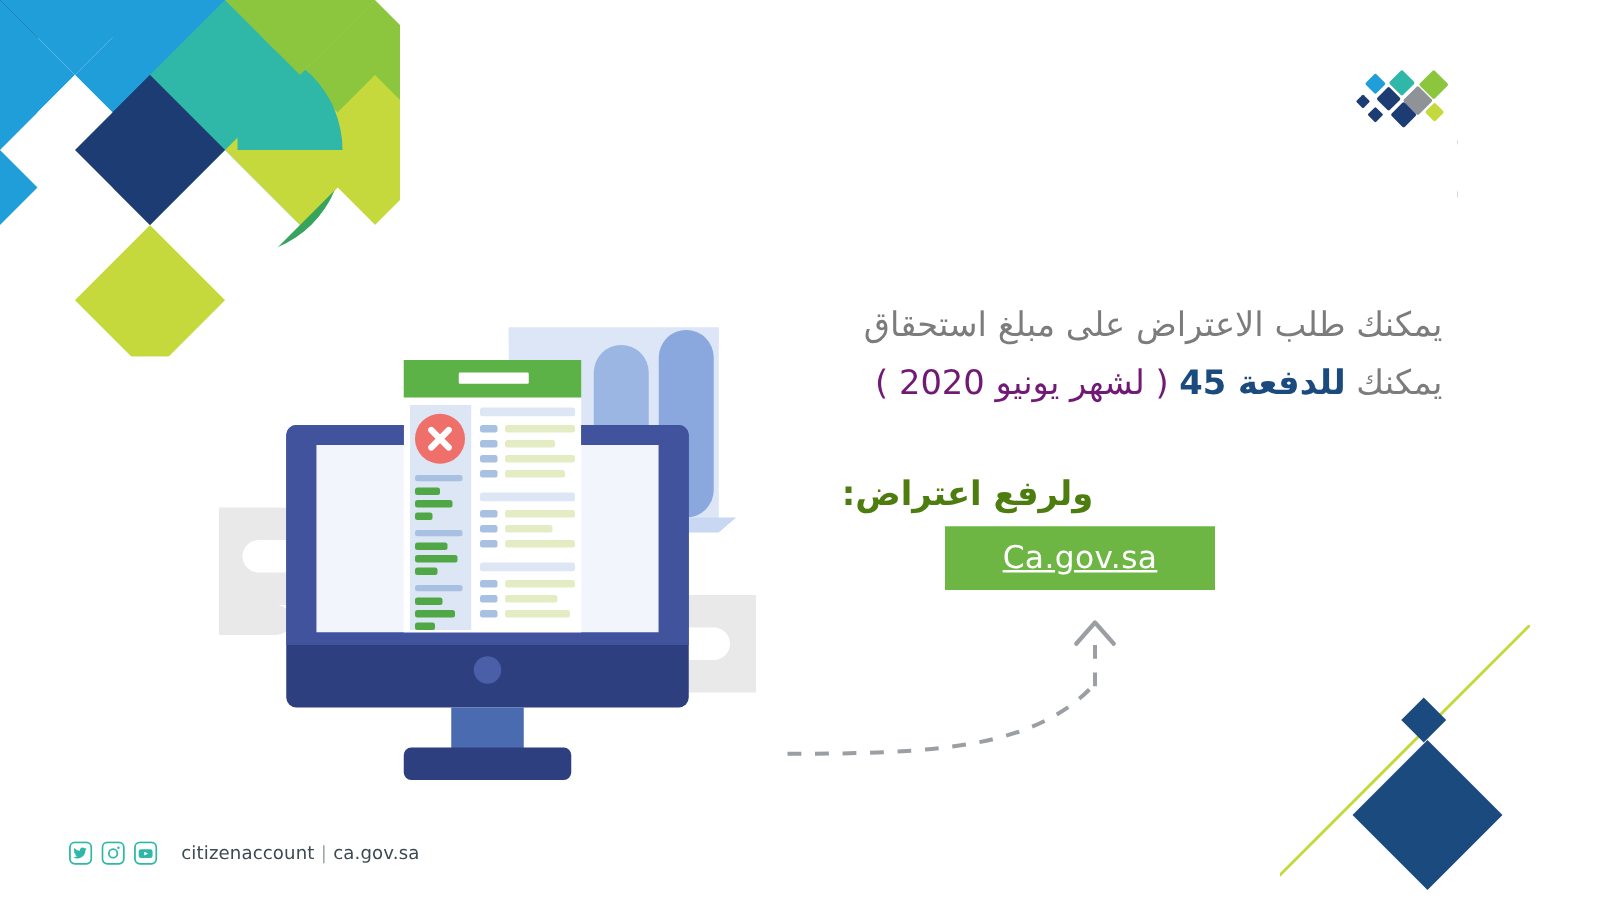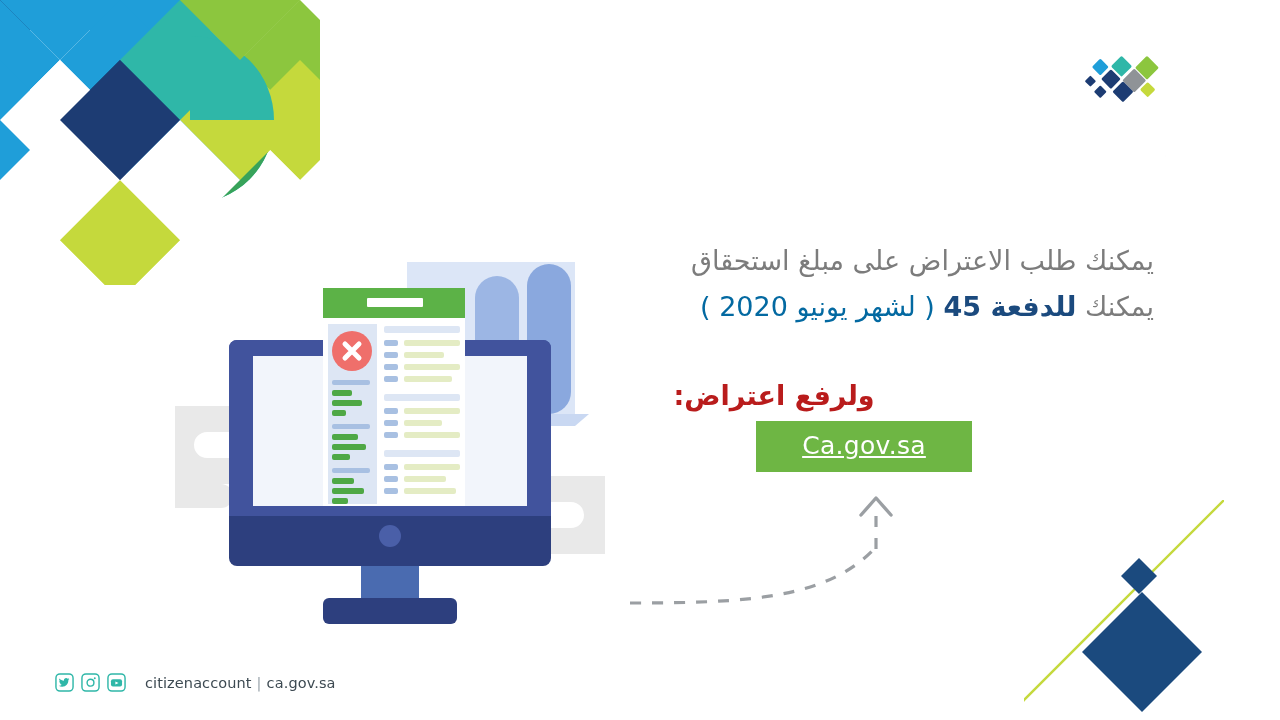--- a/index.html
+++ b/index.html
@@ -62,35 +62,35 @@
     color: #7c7c7c;
     font-weight: 400;
     letter-spacing: 0px;
     white-space: nowrap;
   }
   .headline .strong {
     color: #1b4a7e;
     font-weight: 700;
   }
   .headline .muted-paren {
-    color: #0369a1;
+    color: #701a75;
   }
 
   #cta-group {
     position: absolute;
     right: 70px;
     top: 380px;
     width: 580px;
     direction: rtl;
     text-align: center;
   }
   #cta-label {
     font-size: 27px;
     font-weight: 700;
-    color: #b91c1c;
+    color: #4d7c0f;
     margin: 0 0 10px 0;
     padding-right: 180px;
   }
   #cta-button {
     display: inline-block;
     background: #6eb644;
     color: #ffffff;
     font-size: 25px;
     line-height: 1;
     padding: 12px 46px 14px 46px;

